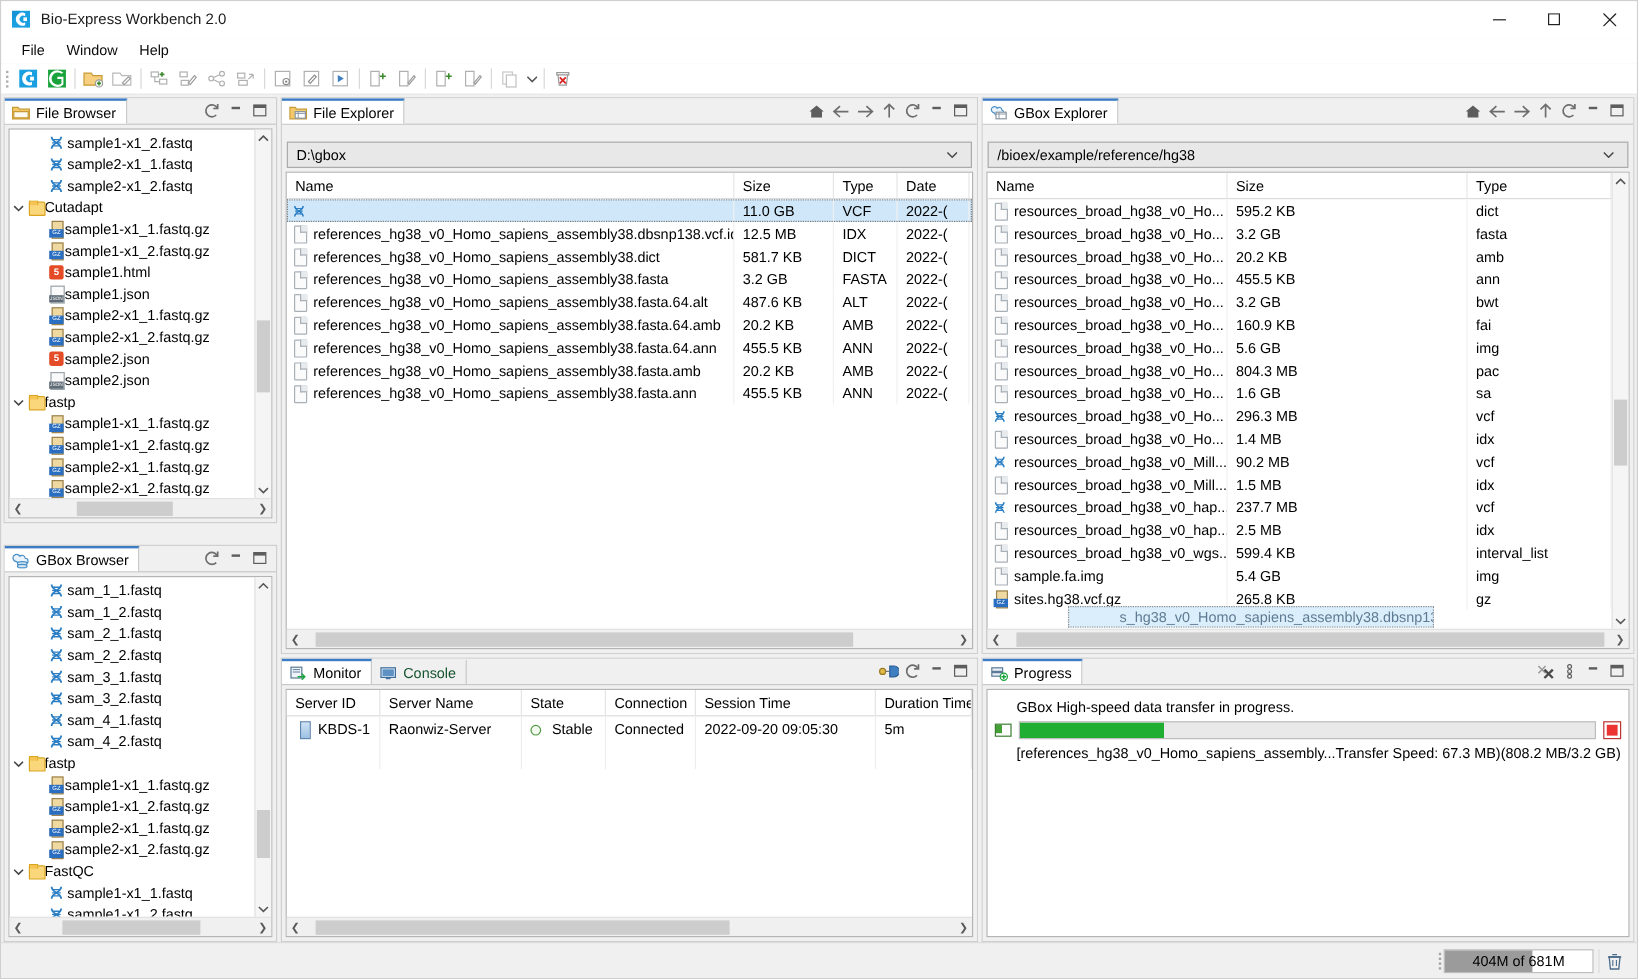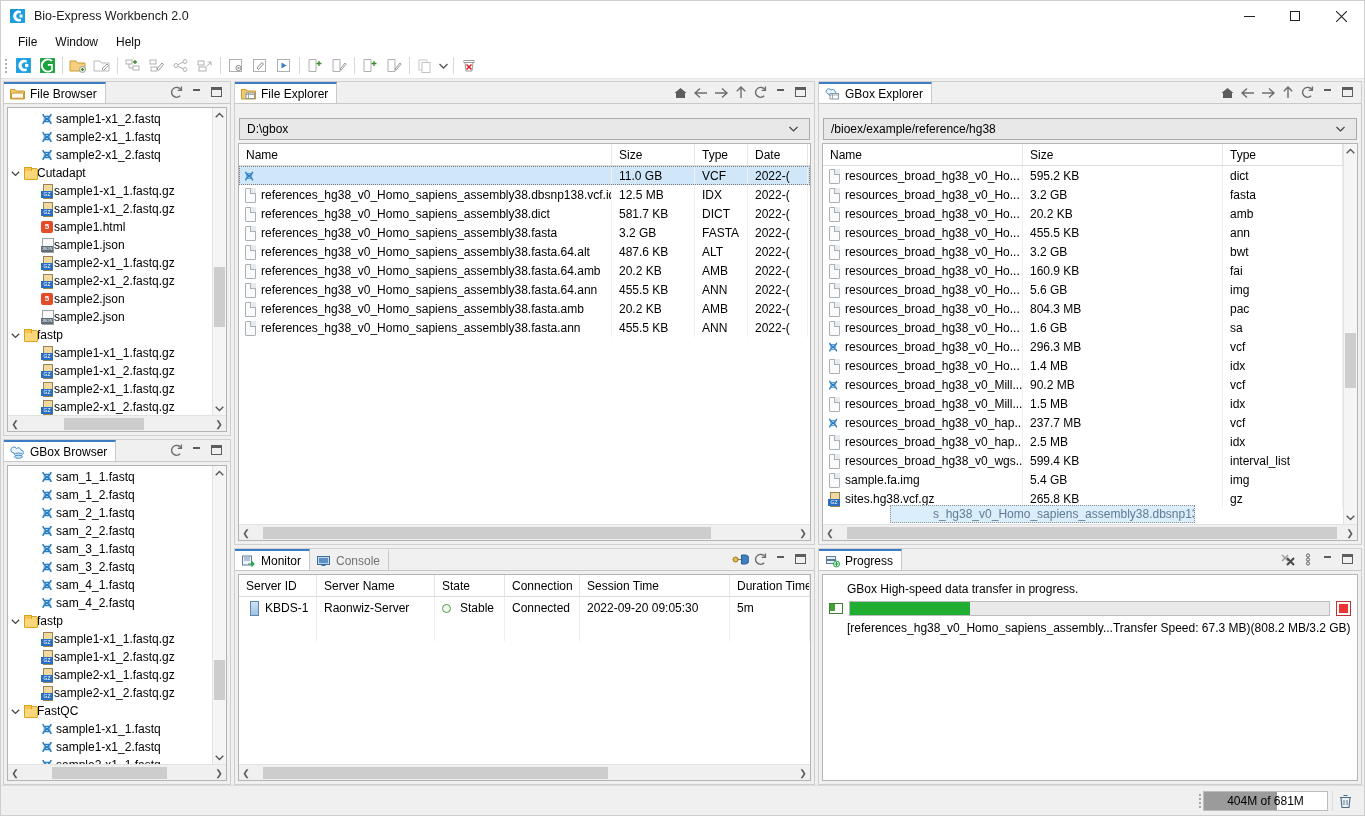--- a/index.html
+++ b/index.html
@@ -73,21 +73,21 @@
   .tb-caret { width: 13px; height: 22px; display:flex; align-items:center; justify-content:center;}
 
   
   .workbench {
     flex: 1 1 auto;
     display: flex;
     padding: 2px 2px 0 2px;
     gap: 3px;
     min-height: 0;
   }
-  .col-left { width: 228px; flex: 0 0 228px; display: flex; flex-direction: column; gap: 3px; min-height: 0;}
+  .col-left { width: 228px; flex: 0 0 228px; display: flex; flex-direction: column; gap: 18px; min-height: 0;}
   .col-mid  { flex: 1 1 auto; display: flex; flex-direction: column; gap: 3px; min-width:0; min-height: 0;}
   .col-right{ flex: 1 1 auto; display: flex; flex-direction: column; gap: 3px; min-width:0; min-height: 0;}
 
   
   .view {
     background: #f0f0f0;
     border: 1px solid #cfcfcf;
     display: flex; flex-direction: column;
     min-height: 0; min-width: 0;
   }
@@ -103,21 +103,21 @@
     padding: 0 8px 0 6px;
     background: #ffffff;
     border-right: 1px solid #c8c8c8;
     border-top: 2px solid #3b7cc4;
     font-size: 12px;
     position: relative; top: 0;
   }
   .vtab.inactive {
     background: #f0f0f0;
     border-top: 2px solid transparent;
-    color: #737373;
+    color: #14532d;
   }
   .vtab-label { white-space: nowrap; }
   .vtools {
     margin-left: auto; display: flex; align-items: center;
     gap: 1px; padding-right: 4px;
   }
   .vtool {
     width: 19px; height: 19px;
     display: flex; align-items: center; justify-content: center;
   }

